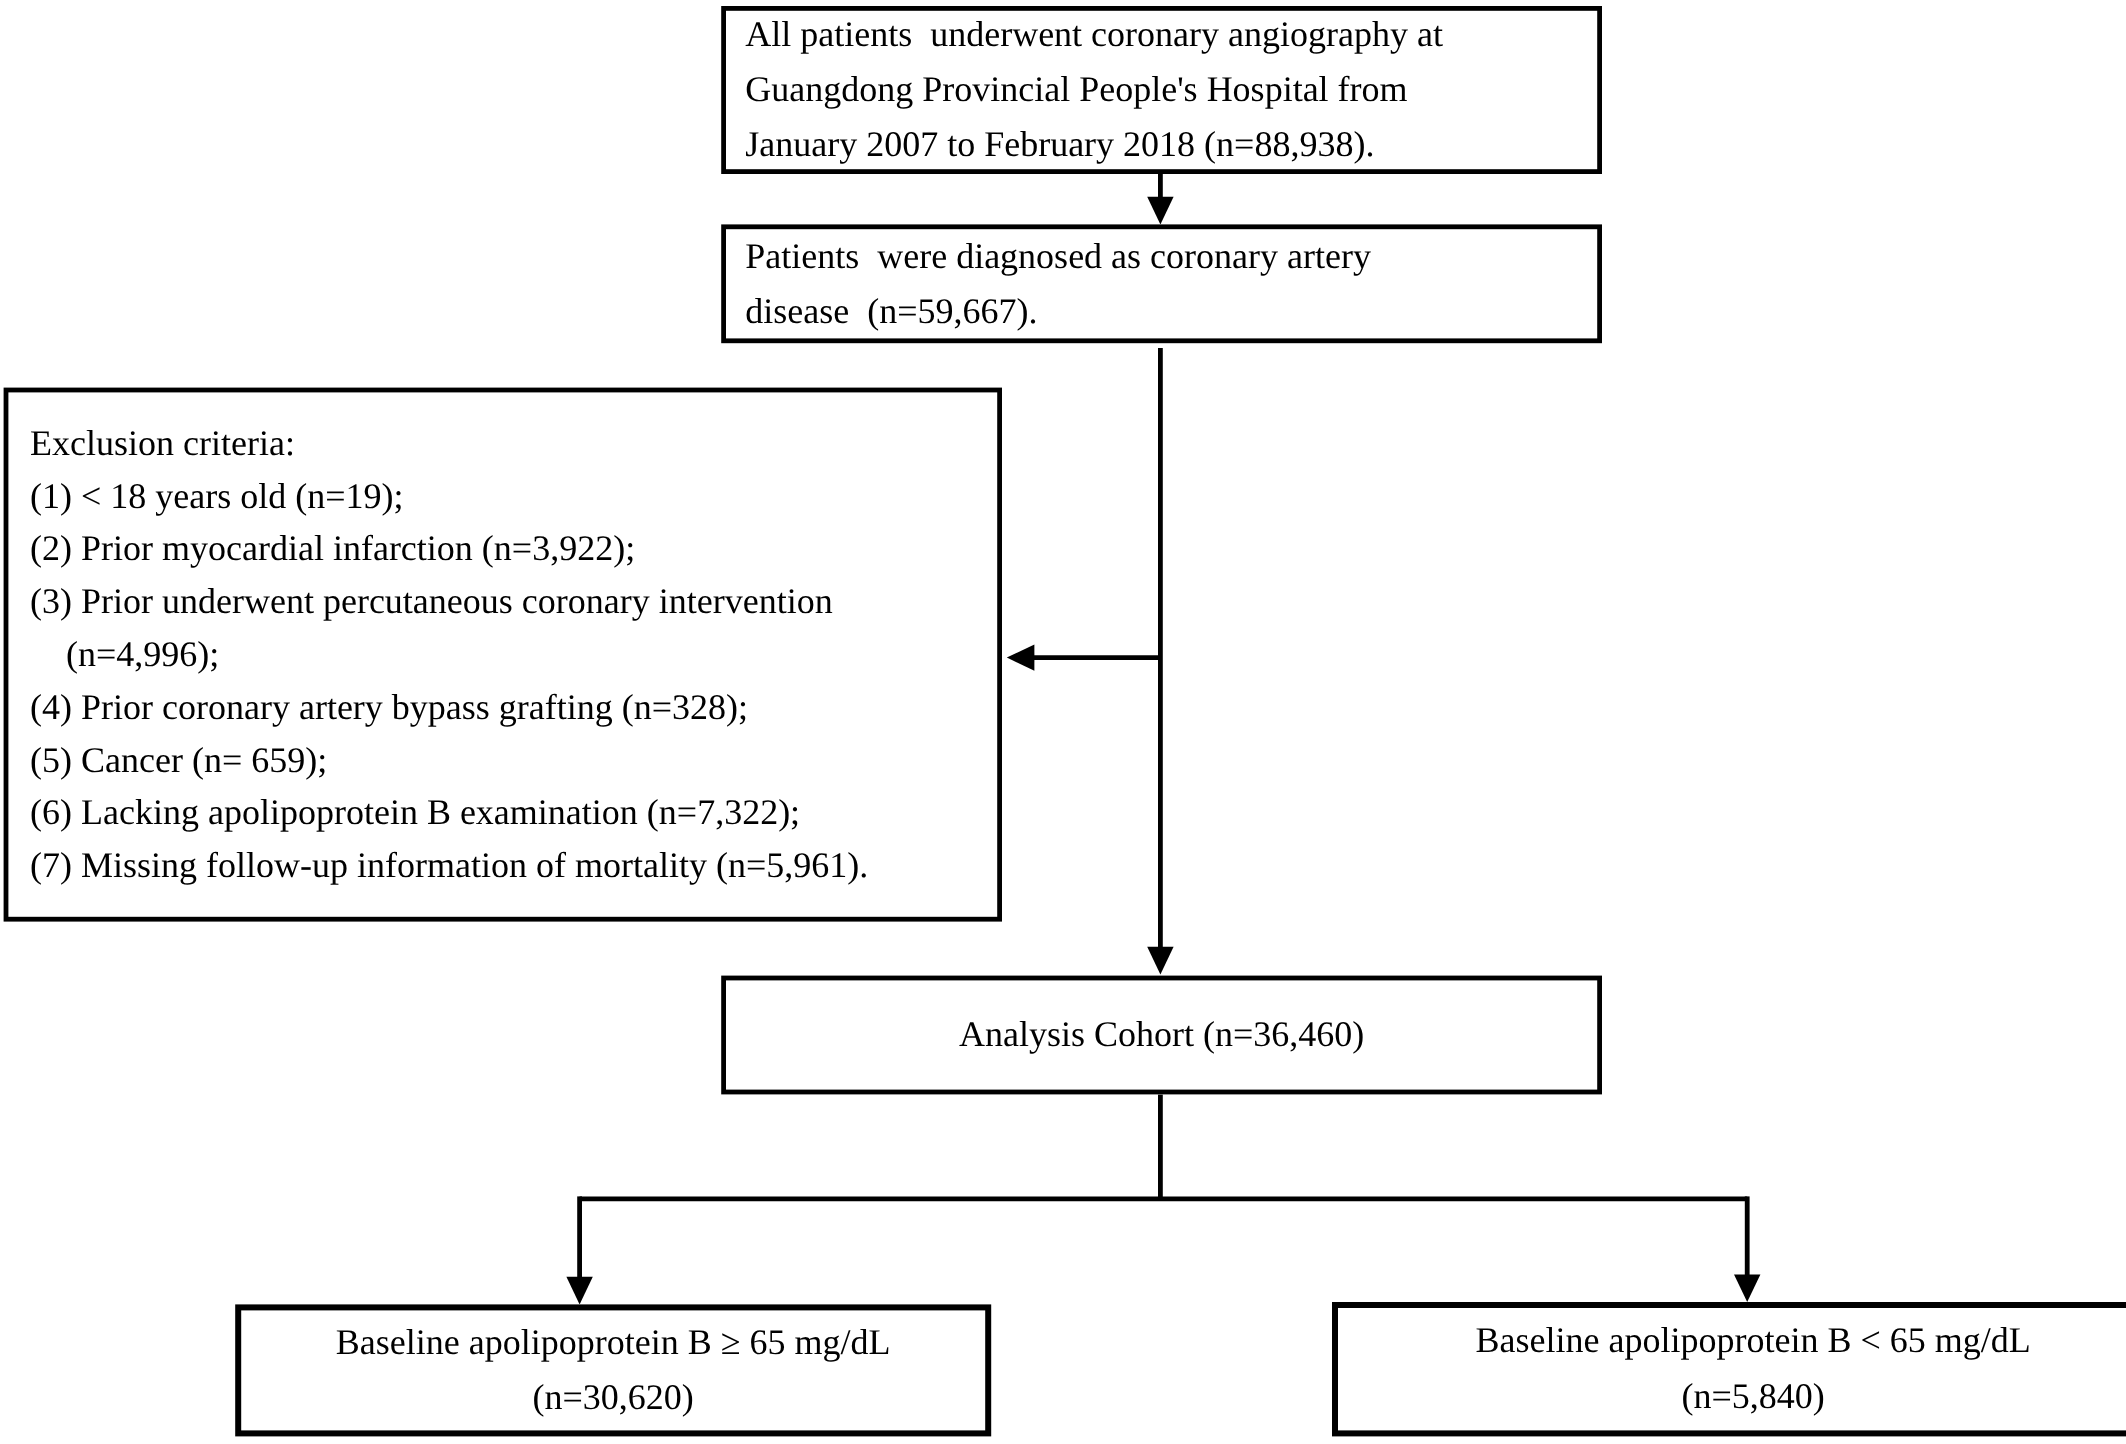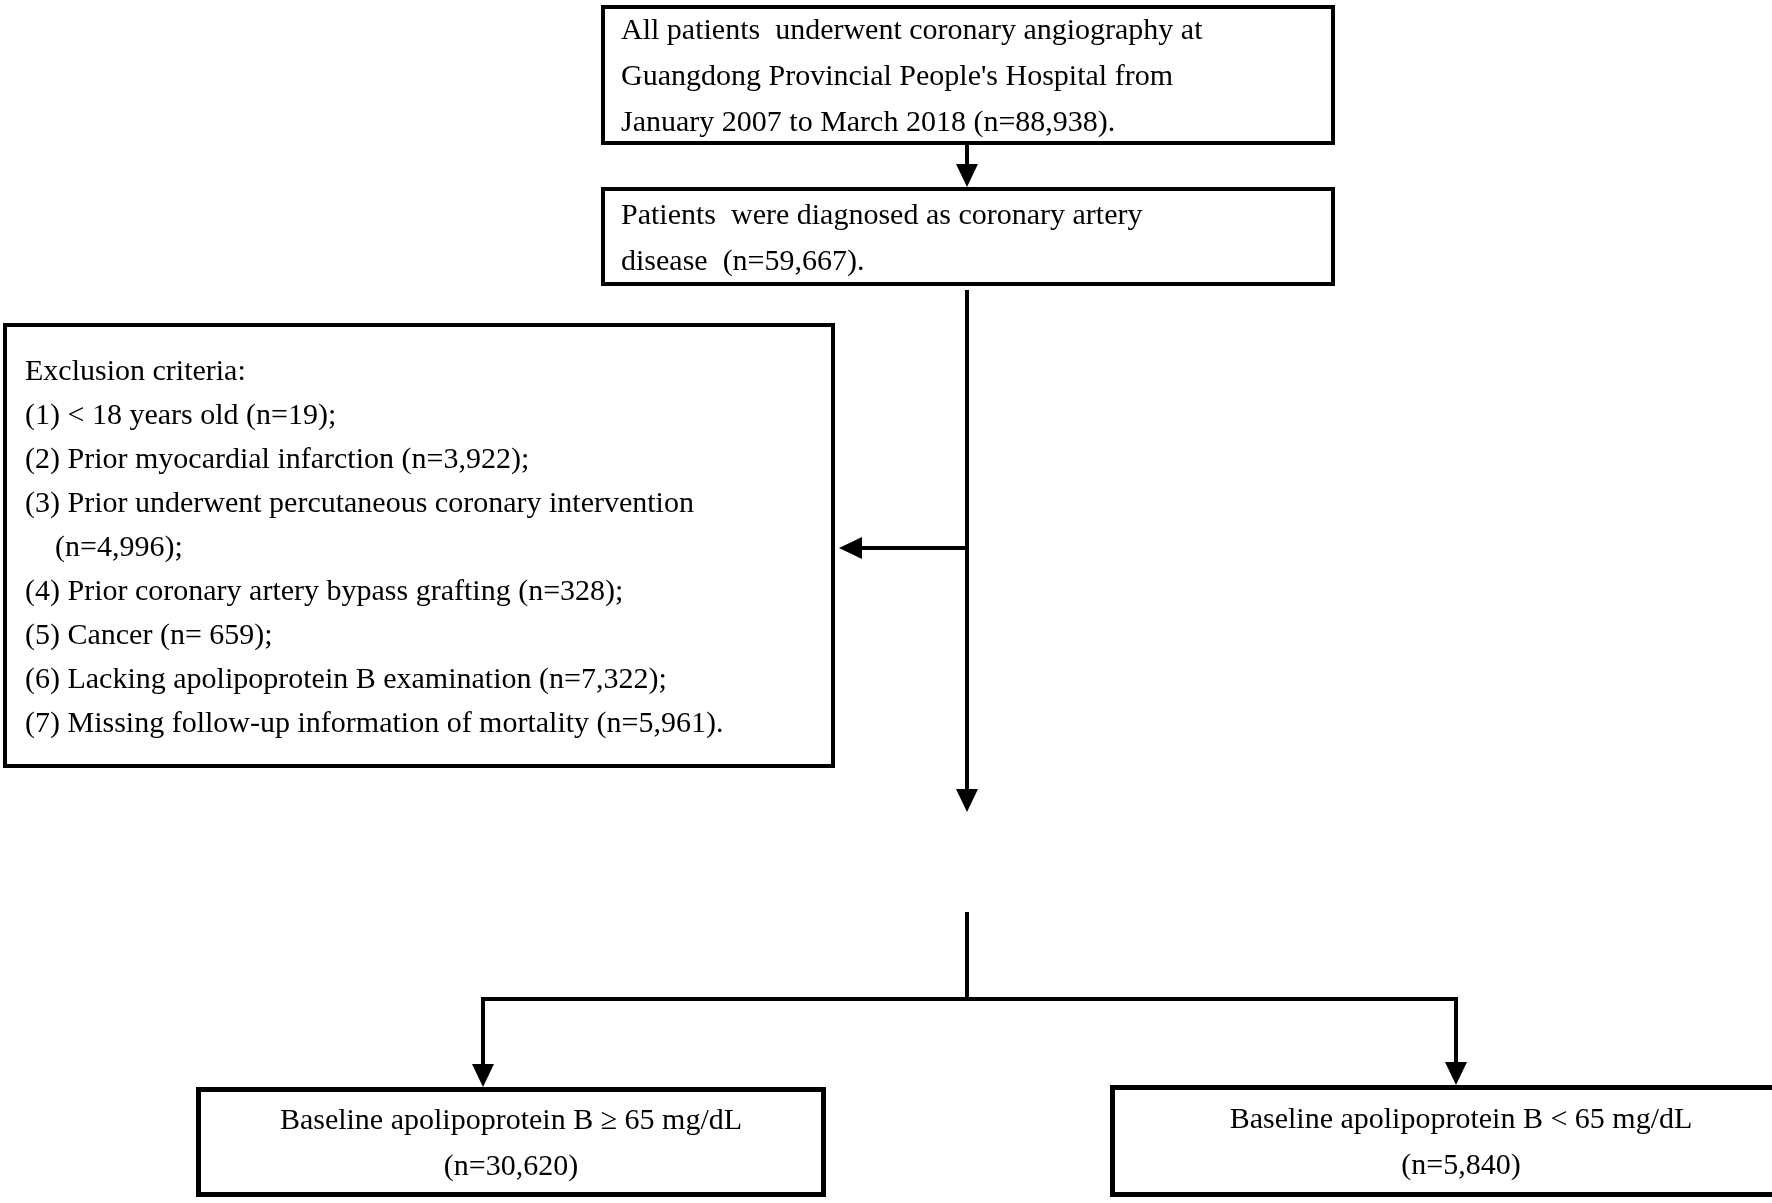--- a/index.html
+++ b/index.html
@@ -82,40 +82,43 @@
       </g>
       <g>
         <polygon points="1445,1062 1467,1062 1456,1085" stroke="none"></polygon>
       </g>
     </g>
   </svg>
 
   <div class="box left-align" id="box-total">
     <div class="txt">All patients  underwent coronary angiography at
 Guangdong Provincial People's Hospital from
-January 2007 to March 2018 (n=88,938).</div>
+January 2007 to February 2018 (n=88,938).</div>
   </div>
 
   <div class="box left-align" id="box-diagnosed">
     <div class="txt">Patients  were diagnosed as coronary artery
 disease  (n=59,667).</div>
   </div>
 
   <div class="box left-align" id="box-exclusion">
     <div class="txt">Exclusion criteria:
 (1) &lt; 18 years old (n=19);
 (2) Prior myocardial infarction (n=3,922);
 (3) Prior underwent percutaneous coronary intervention
     (n=4,996);
 (4) Prior coronary artery bypass grafting (n=328);
 (5) Cancer (n= 659);
 (6) Lacking apolipoprotein B examination (n=7,322);
 (7) Missing follow-up information of mortality (n=5,961).</div>
   </div>
 
+  <div class="box center-align" id="box-analysis">
+    <div class="txt">Analysis Cohort (n=36,460)</div>
+  </div>
 
   <div class="box center-align" id="box-apob-high">
     <div class="txt">Baseline apolipoprotein B ≥ 65 mg/dL
 (n=30,620)</div>
   </div>
 
   <div class="box center-align" id="box-apob-low">
     <div class="txt">Baseline apolipoprotein B &lt; 65 mg/dL
 (n=5,840)</div>
   </div>

